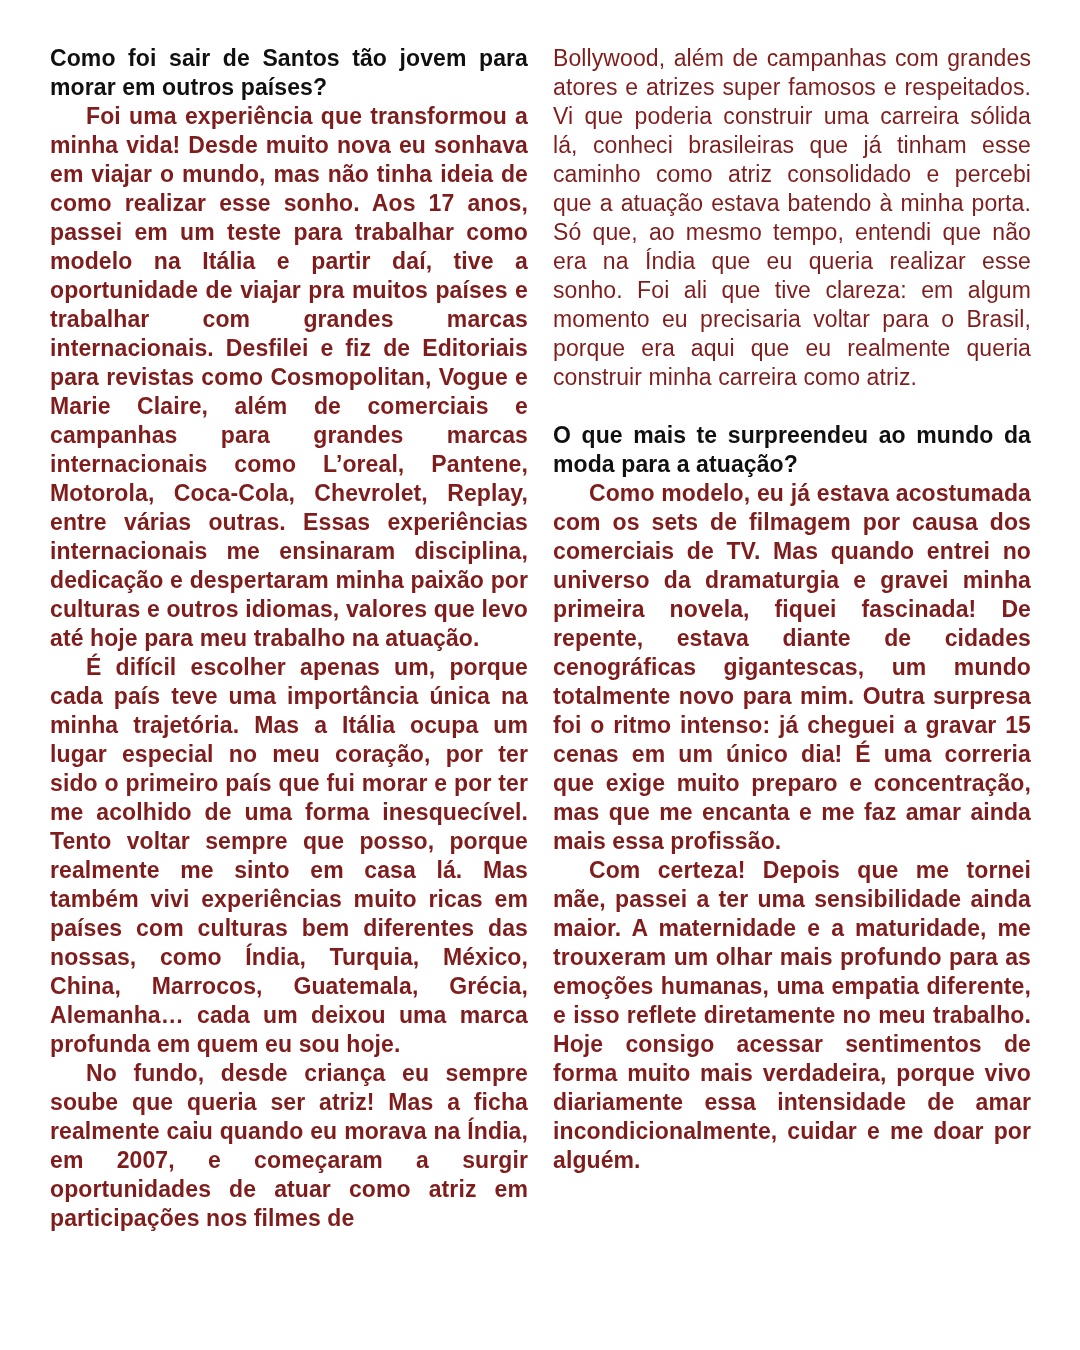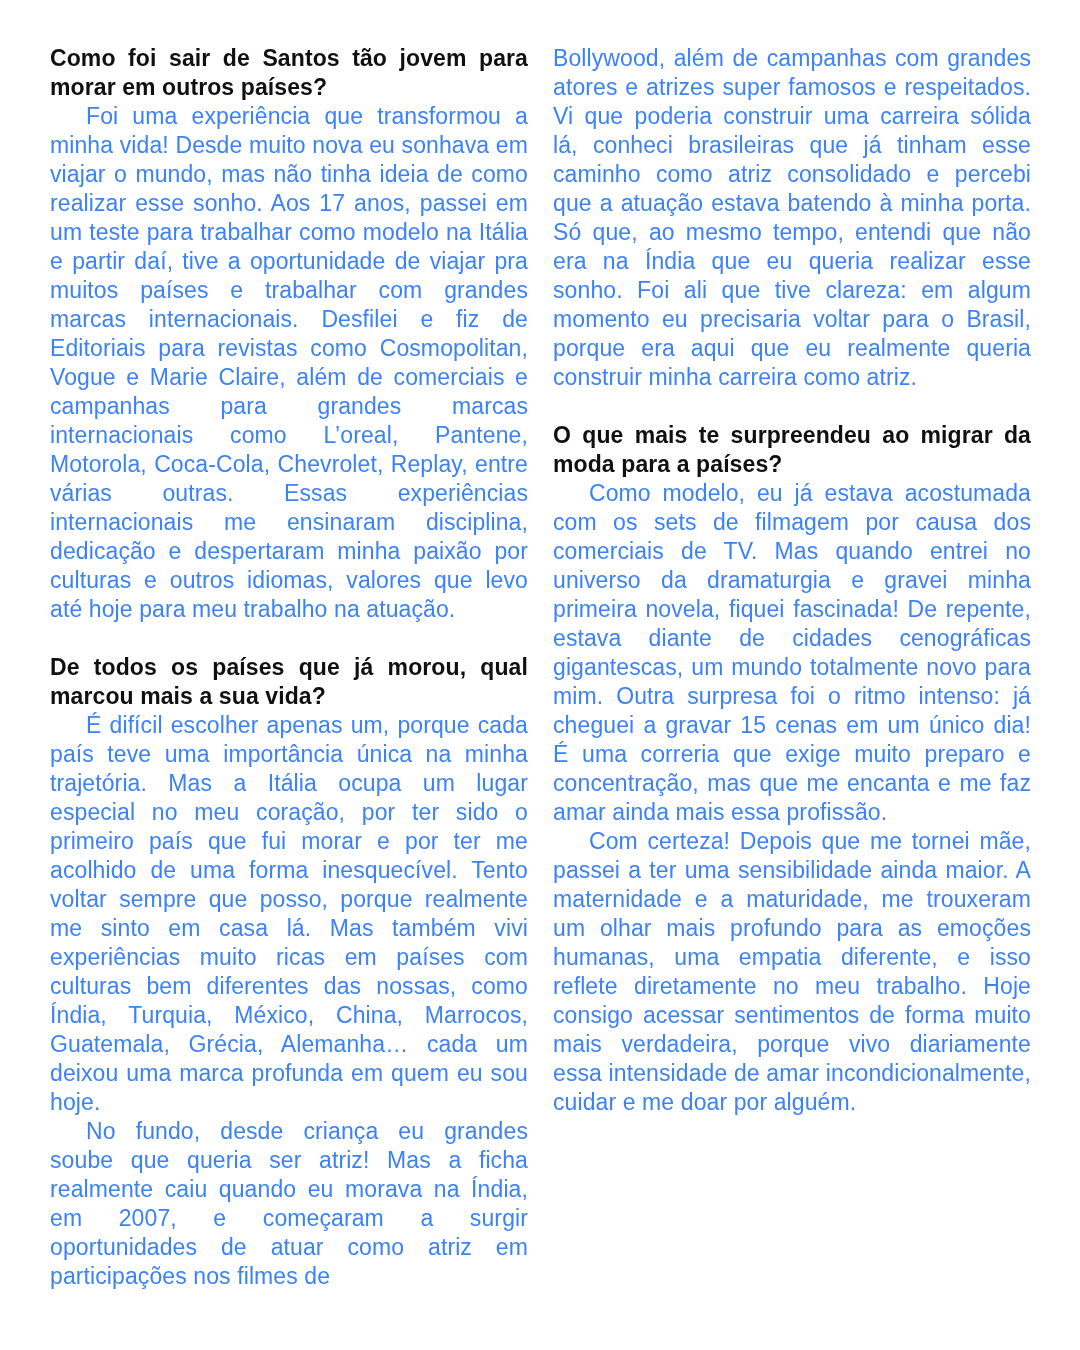--- a/index.html
+++ b/index.html
@@ -35,44 +35,44 @@
     text-align: justify;
     letter-spacing: 0.1px;
   }
   .question {
     font-weight: 700;
     color: #101010;
     margin-top: 29px;
   }
   .answer {
     font-weight: 400;
-    color: #3b82f6;
+    color: #7f1d1d;
   }
   .indent {
     text-indent: 36px;
+    font-weight: bold;
   }
   .col > .block:first-child {
     margin-top: 0;
   }
 </style>
 </head>
 <body>
 
 <div class="page">
   <div class="columns">
 
     <div class="col">
       <p class="block question">Como foi sair de Santos tão jovem para morar em outros países?</p>
       <p class="block answer indent">Foi uma experiência que transformou a minha vida! Desde muito nova eu sonhava em viajar o mundo, mas não tinha ideia de como realizar esse sonho. Aos 17 anos, passei em um teste para trabalhar como modelo na Itália e partir daí, tive a oportunidade de viajar pra muitos países e trabalhar com grandes marcas internacionais. Desfilei e fiz de Editoriais para revistas como Cosmopolitan, Vogue e Marie Claire, além de comerciais e campanhas para grandes marcas internacionais como L’oreal, Pantene, Motorola, Coca-Cola, Chevrolet, Replay, entre várias outras. Essas experiências internacionais me ensinaram disciplina, dedicação e despertaram minha paixão por culturas e outros idiomas, valores que levo até hoje para meu trabalho na atuação.</p>
-      <p class="block question">De todos os países que já morou, qual marcou mais a sua vida?</p>
       <p class="block answer indent">É difícil escolher apenas um, porque cada país teve uma importância única na minha trajetória. Mas a Itália ocupa um lugar especial no meu coração, por ter sido o primeiro país que fui morar e por ter me acolhido de uma forma inesquecível. Tento voltar sempre que posso, porque realmente me sinto em casa lá. Mas também vivi experiências muito ricas em países com culturas bem diferentes das nossas, como Índia, Turquia, México, China, Marrocos, Guatemala, Grécia, Alemanha… cada um deixou uma marca profunda em quem eu sou hoje.</p>
-      <p class="block answer indent">No fundo, desde criança eu grandes soube que queria ser atriz! Mas a ficha realmente caiu quando eu morava na Índia, em 2007, e começaram a surgir oportunidades de atuar como atriz em participações nos filmes de</p>
+      <p class="block answer indent">No fundo, desde criança eu sempre soube que queria ser atriz! Mas a ficha realmente caiu quando eu morava na Índia, em 2007, e começaram a surgir oportunidades de atuar como atriz em participações nos filmes de</p>
     </div>
 
     <div class="col">
       <p class="block answer">Bollywood, além de campanhas com grandes atores e atrizes super famosos e respeitados. Vi que poderia construir uma carreira sólida lá, conheci brasileiras que já tinham esse caminho como atriz consolidado e percebi que a atuação estava batendo à minha porta. Só que, ao mesmo tempo, entendi que não era na Índia que eu queria realizar esse sonho. Foi ali que tive clareza: em algum momento eu precisaria voltar para o Brasil, porque era aqui que eu realmente queria construir minha carreira como atriz.</p>
-      <p class="block question">O que mais te surpreendeu ao migrar da moda para a países?</p>
+      <p class="block question">O que mais te surpreendeu ao mundo da moda para a atuação?</p>
       <p class="block answer indent">Como modelo, eu já estava acostumada com os sets de filmagem por causa dos comerciais de TV. Mas quando entrei no universo da dramaturgia e gravei minha primeira novela, fiquei fascinada! De repente, estava diante de cidades cenográficas gigantescas, um mundo totalmente novo para mim. Outra surpresa foi o ritmo intenso: já cheguei a gravar 15 cenas em um único dia! É uma correria que exige muito preparo e concentração, mas que me encanta e me faz amar ainda mais essa profissão.</p>
       <p class="block answer indent">Com certeza! Depois que me tornei mãe, passei a ter uma sensibilidade ainda maior. A maternidade e a maturidade, me trouxeram um olhar mais profundo para as emoções humanas, uma empatia diferente, e isso reflete diretamente no meu trabalho. Hoje consigo acessar sentimentos de forma muito mais verdadeira, porque vivo diariamente essa intensidade de amar incondicionalmente, cuidar e me doar por alguém.</p>
     </div>
 
   </div>
 </div>
 
 </body></html>

